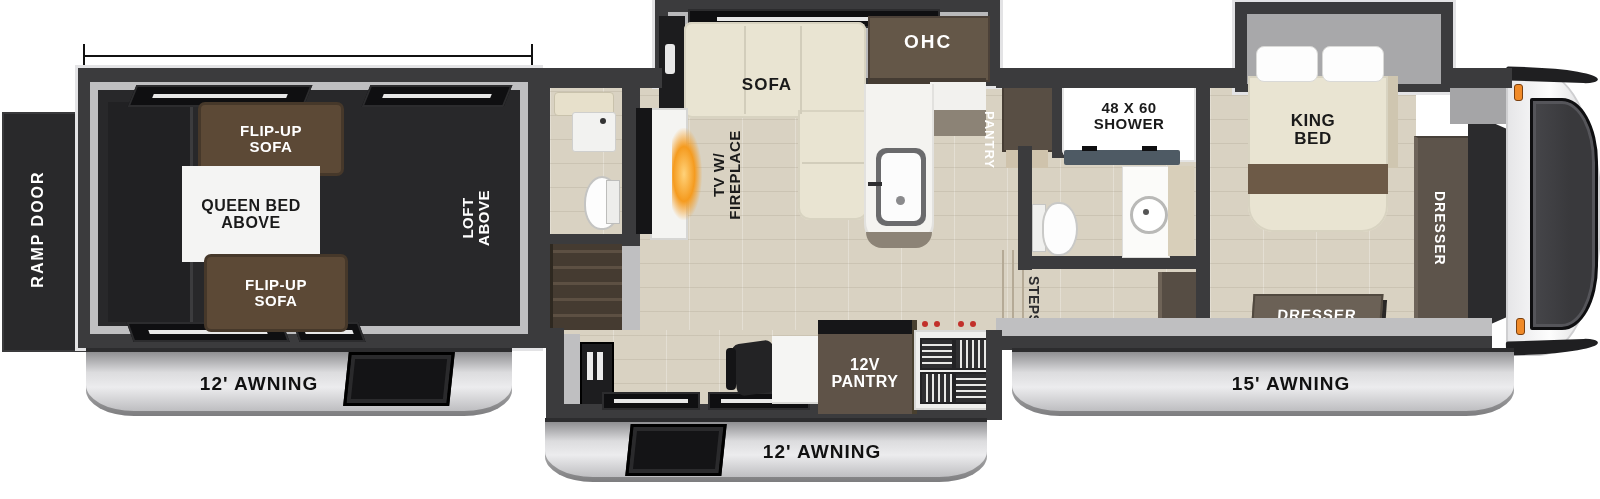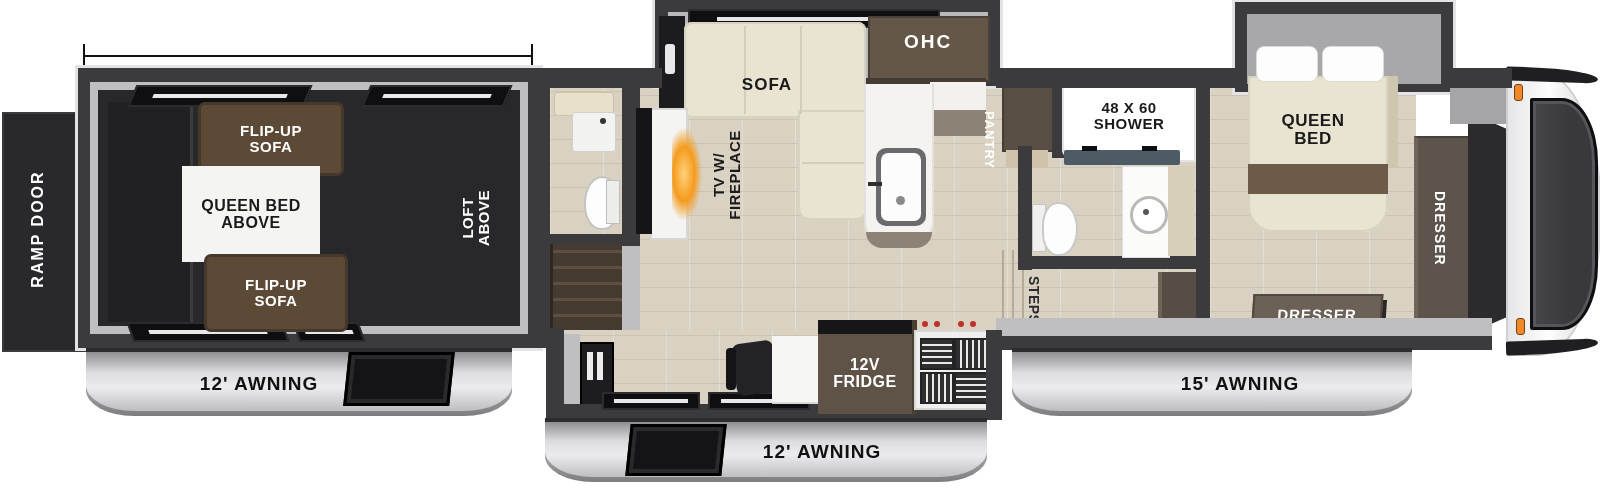--- a/index.html
+++ b/index.html
@@ -154,21 +154,21 @@
 
   <div class="abs wall" style="left:1196px;top:68px;width:14px;height:268px;"></div>
   <div class="abs floorwood" style="left:1210px;top:82px;width:206px;height:254px;"></div>
 
   <div class="abs" style="left:1390px;top:16px;width:62px;height:56px;background:#a3a3a5;"></div>
   <div class="abs wall" style="left:1235px;top:2px;width:218px;height:90px;box-shadow:0 0 0 3px #e3e3e5;"></div>
   <div class="abs" style="left:1247px;top:14px;width:194px;height:70px;background:#a8a8aa;"></div>
   <div class="abs cream" style="left:1248px;top:76px;width:140px;height:156px;border-radius:0 0 26px 26px;box-shadow:inset 0 0 0 2px #d8d3c1;"></div>
   <div class="abs" style="left:1256px;top:46px;width:60px;height:34px;background:#fdfdfd;border:1px solid #d9d9d7;border-radius:8px;"></div>
   <div class="abs" style="left:1322px;top:46px;width:60px;height:34px;background:#fdfdfd;border:1px solid #d9d9d7;border-radius:8px;"></div>
-  <div class="abs txt pre" style="left:1248px;top:112px;width:130px;font-size:17px;">QUEEN
+  <div class="abs txt pre" style="left:1248px;top:112px;width:130px;font-size:17px;">KING
 BED</div>
   <div class="abs" style="left:1248px;top:164px;width:140px;height:30px;background:#6d5a47;"></div>
   <div class="abs" style="left:1388px;top:76px;width:10px;height:92px;background:#cfc6b0;"></div>
 
   <div class="abs flex" style="left:1252px;top:294px;width:126px;height:38px;background:#6b6156;border:2px solid #51493f;transform:skewX(-4deg);box-shadow:4px 6px 0 rgba(10,10,12,.85);">
     <span class="txt white" style="font-size:15px;letter-spacing:1px;">DRESSER</span>
   </div>
   <div class="abs" style="left:1414px;top:136px;width:54px;height:198px;background:#5d544b;border-left:4px solid #6e645a;border-top:2px solid #474039;"></div>
   <div class="abs white txt vcw" style="left:1432px;top:162px;height:132px;font-size:14px;letter-spacing:1px;">DRESSER</div>
   <div class="abs" style="left:1468px;top:112px;width:46px;height:222px;background:#2b2b2d;clip-path:polygon(0 0,100% 9%,100% 91%,0 100%);"></div>
@@ -202,35 +202,35 @@
   <div class="abs blackwin" style="left:708px;top:392px;width:98px;height:14px;">
       <div class="slit"></div>
     </div>
   <div class="abs" style="left:734px;top:342px;width:42px;height:52px;background:#232325;border-radius:8px;transform:rotate(-8deg);"></div>
   <div class="abs" style="left:726px;top:348px;width:10px;height:42px;background:#141416;border-radius:4px;"></div>
   <div class="abs" style="left:772px;top:336px;width:48px;height:66px;background:#f5f5f3;box-shadow:1px 1px 0 1px #d9d9d7;"></div>
 
   <div class="abs" style="left:818px;top:320px;width:94px;height:94px;background:#5f5348;border-right:5px solid #49402f;"></div>
   <div class="abs" style="left:818px;top:320px;width:94px;height:14px;background:#161618;"></div>
   <div class="abs white txt pre flex" style="left:820px;top:338px;width:90px;height:70px;font-size:16px;">12V
-FRIDGE</div>
+PANTRY</div>
 
   <div class="abs" style="left:914px;top:330px;width:74px;height:76px;background:#efefed;border:2px solid #d8d8d6;"></div>
   <div class="abs" style="left:920px;top:338px;width:30px;height:28px;background:repeating-linear-gradient(0deg,#2f2f31 0 4px,#e9e9e7 4px 6px),#2f2f31;border:2px solid #232325;"></div>
   <div class="abs" style="left:954px;top:338px;width:30px;height:28px;background:repeating-linear-gradient(90deg,#2f2f31 0 4px,#e9e9e7 4px 6px),#2f2f31;border:2px solid #232325;"></div>
   <div class="abs" style="left:920px;top:372px;width:30px;height:28px;background:repeating-linear-gradient(90deg,#2f2f31 0 4px,#e9e9e7 4px 6px),#2f2f31;border:2px solid #232325;"></div>
   <div class="abs" style="left:954px;top:372px;width:30px;height:28px;background:repeating-linear-gradient(0deg,#2f2f31 0 4px,#e9e9e7 4px 6px),#2f2f31;border:2px solid #232325;"></div>
   <div class="abs" style="left:922px;top:321px;width:6px;height:6px;background:#c2302a;border-radius:50%;"></div>
   <div class="abs" style="left:934px;top:321px;width:6px;height:6px;background:#c2302a;border-radius:50%;"></div>
   <div class="abs" style="left:958px;top:321px;width:6px;height:6px;background:#c2302a;border-radius:50%;"></div>
   <div class="abs" style="left:970px;top:321px;width:6px;height:6px;background:#c2302a;border-radius:50%;"></div>
   <div class="abs wall" style="left:986px;top:330px;width:16px;height:90px;"></div>
 
   <div class="abs awning" style="left:545px;top:418px;width:442px;height:60px;">
     <span class="awntxt" style="padding-left:112px;">12' AWNING</span>
   </div>
   <div class="abs" style="left:628px;top:424px;width:90px;height:46px;background:#141416;border:3px solid #000;box-shadow:inset 0 0 0 4px #2a2a2c;transform:skewX(-6deg);"></div>
 
-  <div class="abs awning" style="left:1012px;top:348px;width:400px;height:64px;">
+  <div class="abs awning" style="left:1012px;top:348px;width:502px;height:64px;">
     <span class="awntxt" style="padding-left:56px;">15' AWNING</span>
   </div>
 
 </div>
 
 </body></html>

